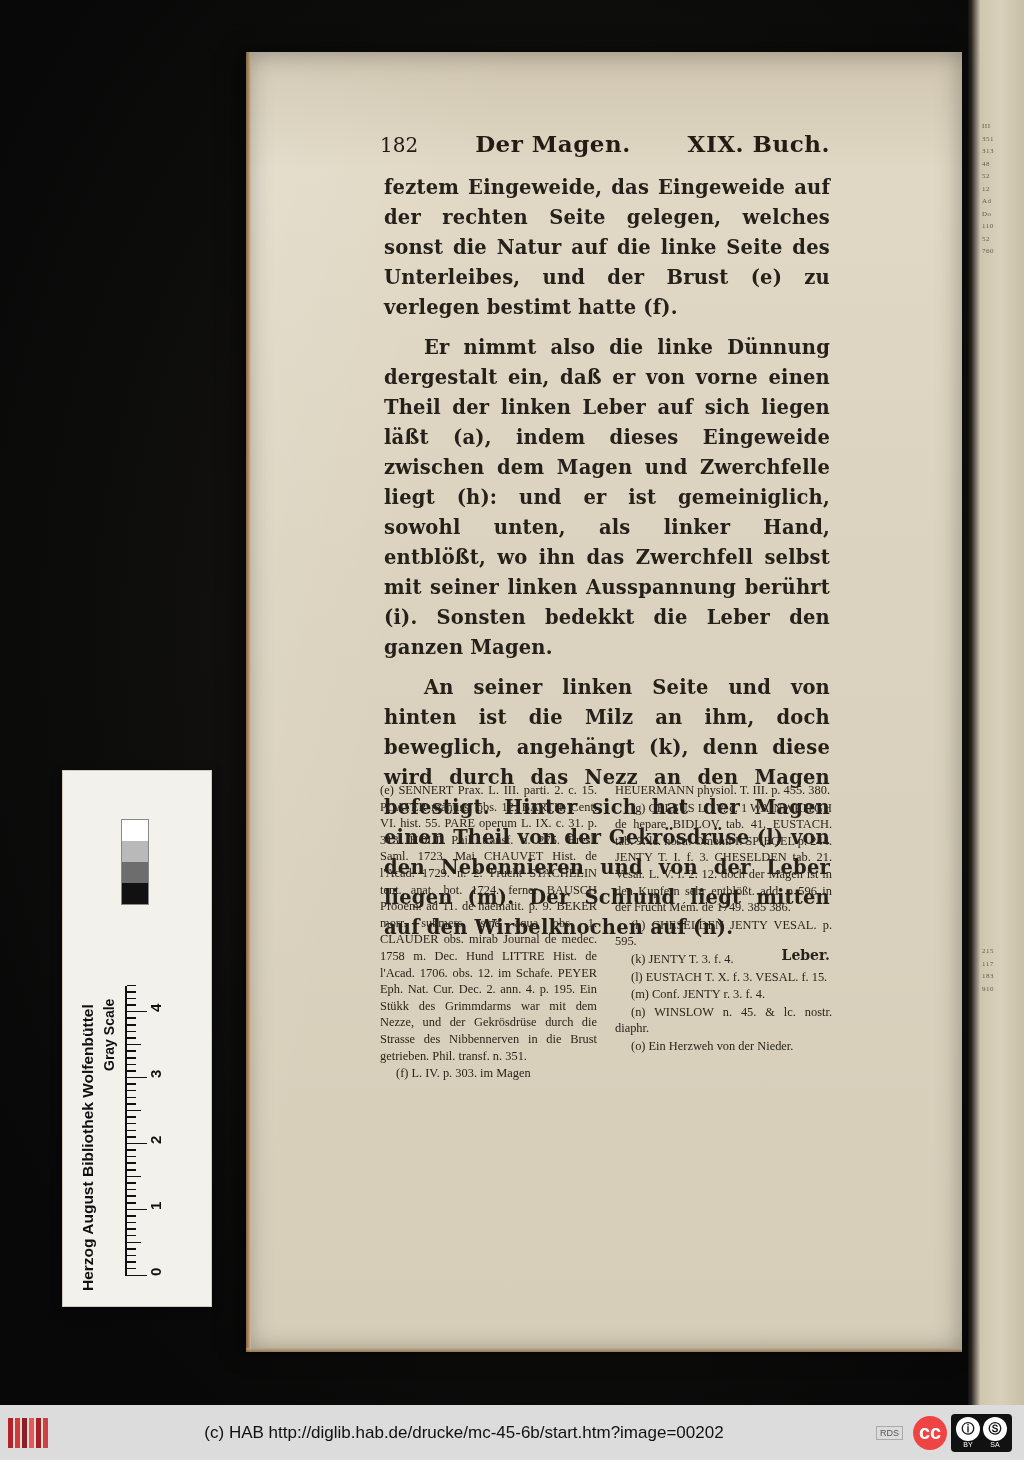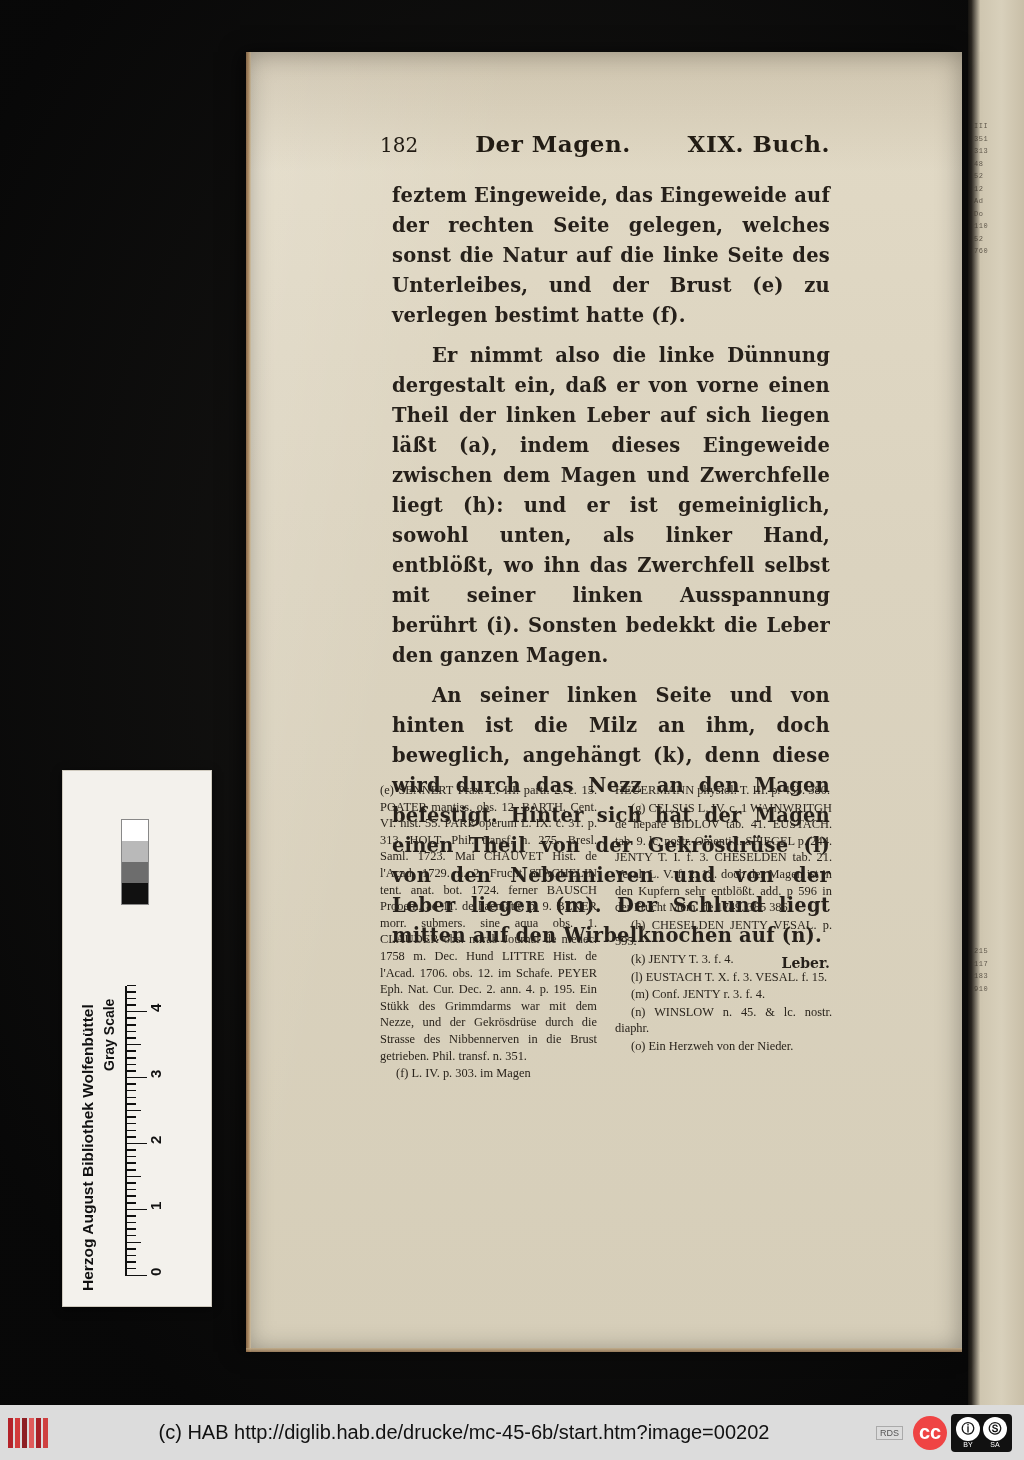--- a/index.html
+++ b/index.html
@@ -37,23 +37,23 @@
     position: absolute;
     top: 0;
     left: 968px;
     width: 56px;
     height: 1405px;
     background: linear-gradient(90deg, #151310 0%, #2b2721 6%, #cfc6b0 22%, #d8d0bb 60%, #c9bfa8 100%);
   }
   .next-page-col {
     position: absolute;
     top: 120px;
-    left: 6px;
+    left: 14px;
     width: 40px;
-    font-family: Liberation Mono, monospace;
+    font-family: Liberation Serif, serif;
     font-size: 7px;
     line-height: 12.5px;
     color: #3a332a;
     opacity: 0.75;
     letter-spacing: 0.5px;
   }
 
   
   .leaf {
     position: absolute;
@@ -95,21 +95,21 @@
     top: 78px;
     width: 450px;
   }
 
   .pagehead {
     display: flex;
     align-items: baseline;
     justify-content: space-between;
     font-family: "DejaVu Serif", serif;
     color: #221c14;
-    margin-bottom: 24px;
+    margin-bottom: 16px;
   }
   .pagehead .folio {
     font-size: 20px;
     letter-spacing: 0px;
   }
   .pagehead .runtitle {
     font-size: 23px;
     font-weight: bold;
     letter-spacing: 0.5px;
   }
@@ -122,21 +122,21 @@
   .fraktur {
     font-family: "DejaVu Serif", serif;
     font-size: 19.5px;
     line-height: 30px;
     color: #26201a;
     text-align: justify;
     letter-spacing: 0.2px;
     font-weight: 600;
   }
   .fraktur p {
-    margin: 0 0 10px 12px;
+    margin: 0 0 10px 4px;
   }
   .fraktur p.indent {
     text-indent: 40px;
   }
   .catchword {
     text-align: right;
     font-family: "DejaVu Serif", serif;
     font-size: 14px;
     font-weight: 600;
     color: #26201a;
@@ -273,21 +273,21 @@
   }
   .footer .colorbars i {
     display: block;
     width: 5px;
     height: 30px;
   }
   .footer .credit {
     flex: 1;
     text-align: center;
     font-family: "Liberation Sans", sans-serif;
-    font-size: 20px;
+    font-size: 17px;
     color: #111;
   }
   .footer .cc {
     display: flex;
     align-items: center;
     gap: 4px;
     margin-right: 12px;
   }
   .footer .cc .rdsbox {
     font-family: "Liberation Sans", sans-serif;

